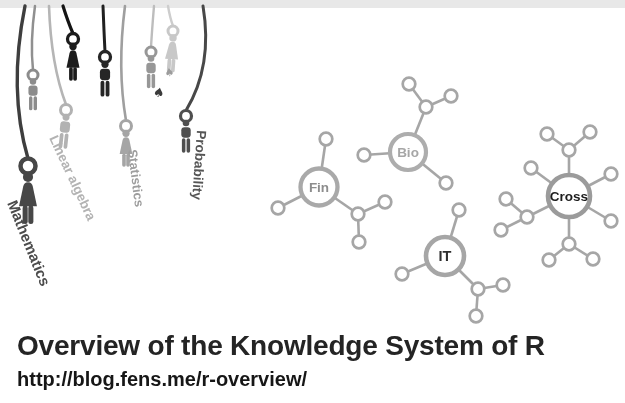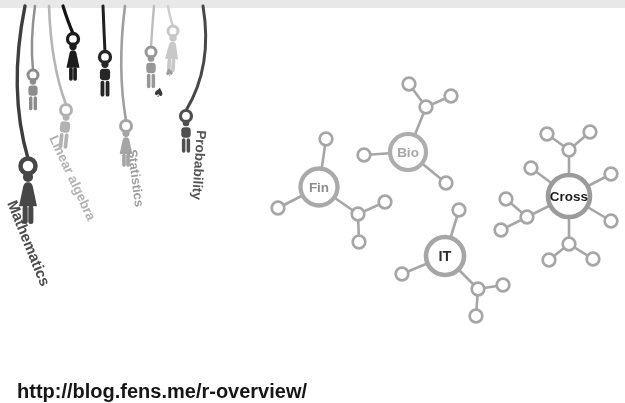--- a/index.html
+++ b/index.html
@@ -6,21 +6,21 @@
   .canvas{
     position:relative;width:625px;height:403px;background:#ffffff;overflow:hidden;
     font-family:"Liberation Sans",sans-serif;
   }
   #illustration{position:absolute;left:0;top:0;display:block;}
   .title{
     position:absolute;left:17px;top:330px;font-size:28px;font-weight:700;
     color:#242424;letter-spacing:-0.2px;white-space:nowrap;
   }
   .url{
-    position:absolute;left:17px;top:380px;font-size:20px;font-weight:700;
+    position:absolute;left:17px;top:368px;font-size:20px;font-weight:700;
     color:#161616;white-space:nowrap;
   }
 </style>
 </head>
 <body>
 
 <div class="canvas">
   <svg id="illustration" width="625" height="328" viewBox="0 0 625 328">
       <rect x="0" y="0" width="625" height="8" fill="#e8e8e8"></rect>
       <g>
@@ -183,14 +183,15 @@
         <circle cx="506" cy="199" r="6.3" fill="#ffffff" stroke="#a6a6a6" stroke-width="2.7"></circle>
         <circle cx="501" cy="230" r="6.3" fill="#ffffff" stroke="#a6a6a6" stroke-width="2.7"></circle>
         <circle cx="527" cy="217" r="6.3" fill="#ffffff" stroke="#a6a6a6" stroke-width="2.7"></circle>
         <circle cx="549" cy="260" r="6.3" fill="#ffffff" stroke="#a6a6a6" stroke-width="2.7"></circle>
         <circle cx="593" cy="259" r="6.3" fill="#ffffff" stroke="#a6a6a6" stroke-width="2.7"></circle>
         <circle cx="569" cy="244" r="6.3" fill="#ffffff" stroke="#a6a6a6" stroke-width="2.7"></circle>
         <circle cx="569" cy="196" r="21" fill="#fff" stroke="#9b9b9b" stroke-width="4.6"></circle>
         <text x="569" y="196" dy="4.5" text-anchor="middle" fill="#1c1c1c" font-size="13.5" font-weight="700" font-family="&quot;Liberation Sans&quot;,sans-serif">Cross</text>
       </g>
     </svg>
+  <div class="title" style="color: rgb(36, 36, 36);">Overview of the Knowledge System of R</div>
   <div class="url" style="color: rgb(22, 22, 22);">http://blog.fens.me/r-overview/</div>
 </div>
 
 </body></html>

